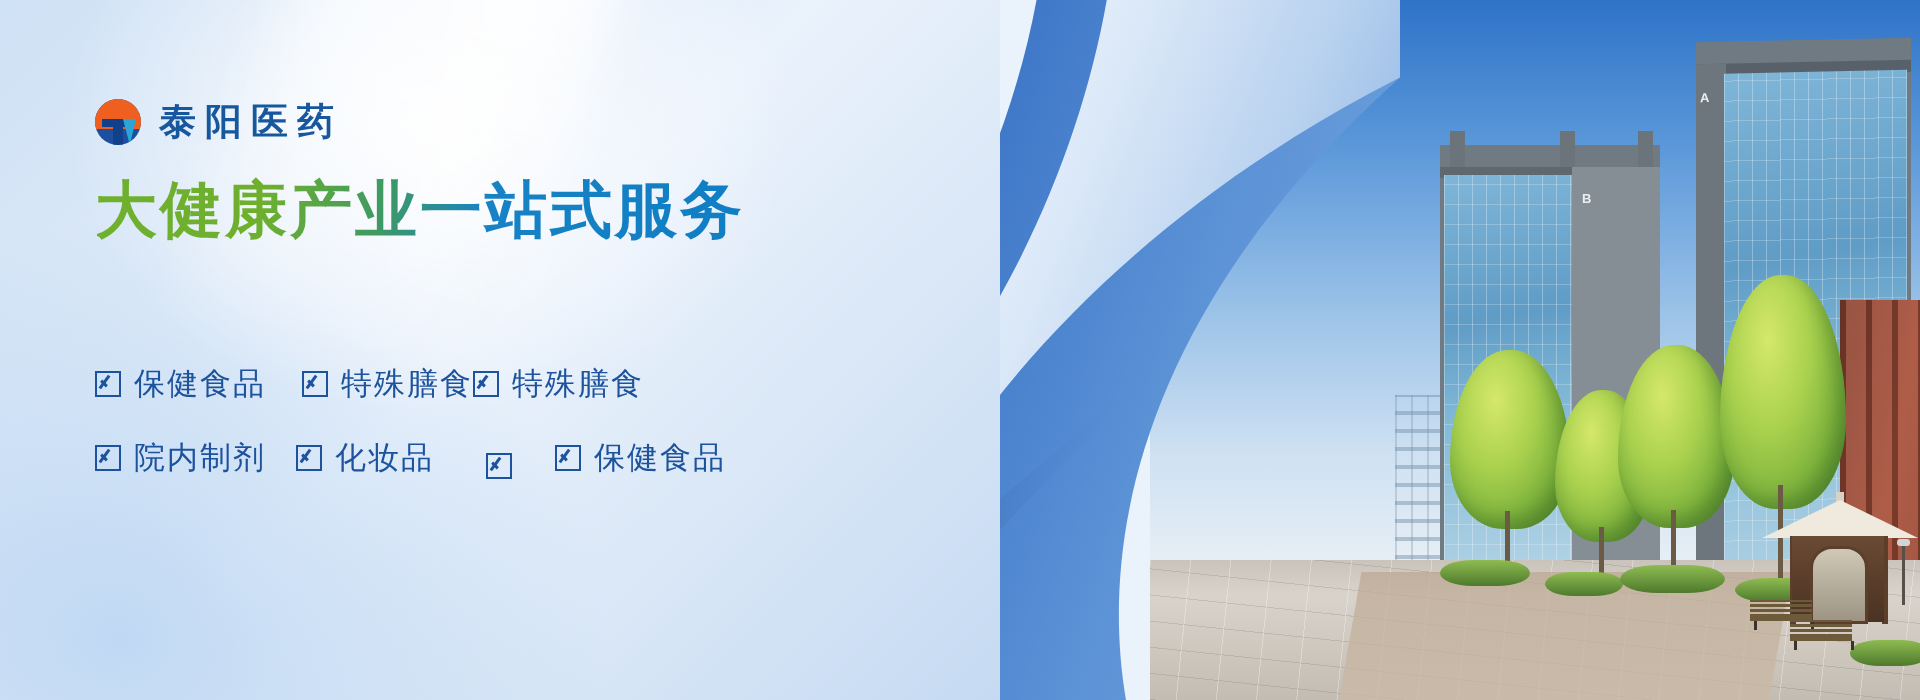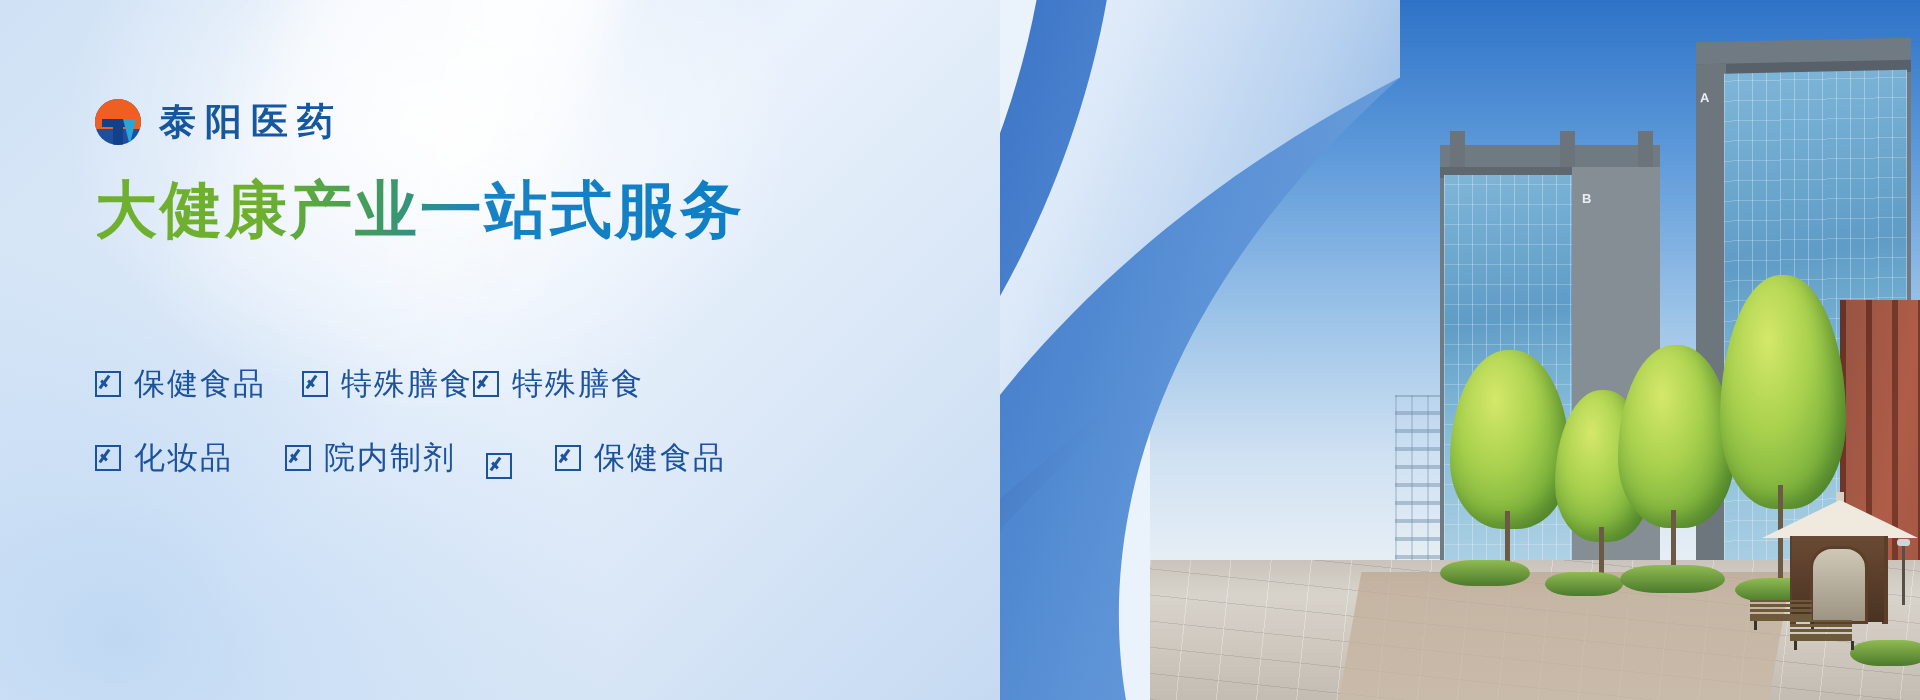--- a/index.html
+++ b/index.html
@@ -285,27 +285,27 @@
         <span class="box"></span>
         <span class="lbl">特殊膳食</span>
       </div>
       <div class="feat">
         <span class="box"></span>
         <span class="lbl">特殊膳食</span>
       </div>
     </div>
 
     <div class="feat-row" id="feat-row-2">
+      <div class="feat" style="margin-right:30px">
+        <span class="box"></span>
+        <span class="lbl">院内制剂</span>
+      </div>
       <div class="feat" style="margin-right:52px">
         <span class="box"></span>
         <span class="lbl">化妆品</span>
-      </div>
-      <div class="feat" style="margin-right:30px">
-        <span class="box"></span>
-        <span class="lbl">院内制剂</span>
       </div>
       <div class="feat" style="margin-right:30px">
         <span class="box"></span>
       </div>
       <div class="feat">
         <span class="box"></span>
         <span class="lbl">保健食品</span>
       </div>
     </div>
 

